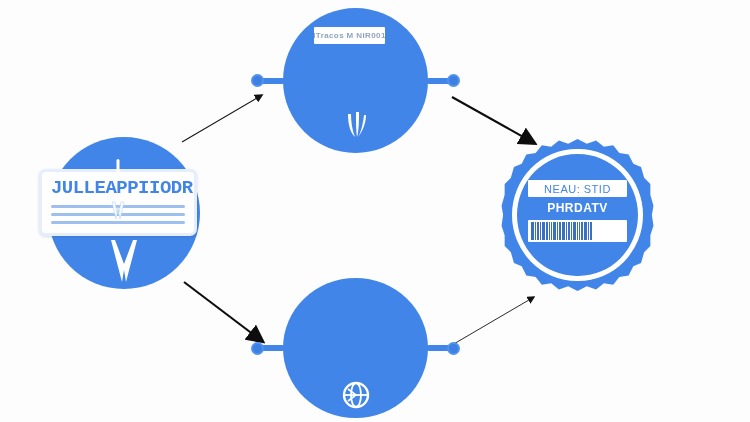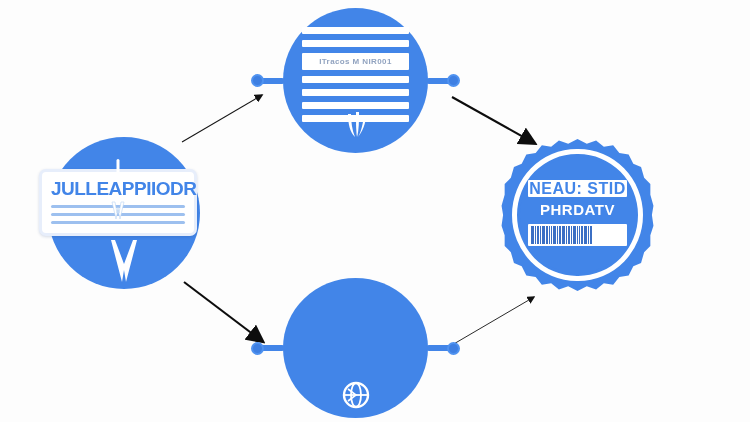--- a/index.html
+++ b/index.html
@@ -65,21 +65,21 @@
   .port.left  { right: 100%; margin-right: 20px; }
   .port.right { left: 100%;  margin-left: 20px; }
 
   
   .doc-lines {
     position: absolute;
     left: 13%;
     top: 14%;
     width: 74%;
     display: flex;
-    flex-direction: column;
+    flex-direction: row;
     gap: 6px;
   }
   .doc-lines .ln {
     height: 7px;
     background: #ffffff;
     border-radius: 1px;
   }
   .doc-textbar {
     position: relative;
     height: 17px;
@@ -113,20 +113,21 @@
     position: absolute;
     left: -6%;
     top: 21%;
     width: 104%;
     box-sizing: border-box;
     background: #ffffff;
     border: 3px solid #e7eefb;
     border-radius: 7px;
     padding: 7px 9px 9px;
     box-shadow: 0 1px 3px rgba(30,60,120,.18);
+    font-family: Liberation Mono, monospace;
   }
   .card-title {
     font-size: 19px;
     font-weight: 700;
     color: #4285E8;
     letter-spacing: -0.5px;
     text-align: center;
     line-height: 1;
     filter: blur(0.25px);
   }
@@ -217,29 +218,29 @@
   }
   .seal-line1 {
     background: #ffffff;
     border-radius: 1px;
     height: 17px;
     display: flex;
     align-items: center;
     justify-content: center;
   }
   .seal-line1 span {
-    font-size: 16px;
-    font-weight: 700;
+    font-size: 11px;
+    font-weight: 400;
     color: #4285E8;
     letter-spacing: 0.5px;
     filter: blur(0.3px);
   }
   .seal-line2 {
     text-align: center;
-    font-size: 15px;
+    font-size: 12px;
     font-weight: 700;
     color: #ffffff;
     letter-spacing: 0.5px;
     line-height: 1.1;
     filter: blur(0.3px);
   }
   .barcode {
     height: 22px;
     background: #ffffff;
     border-radius: 1px;

